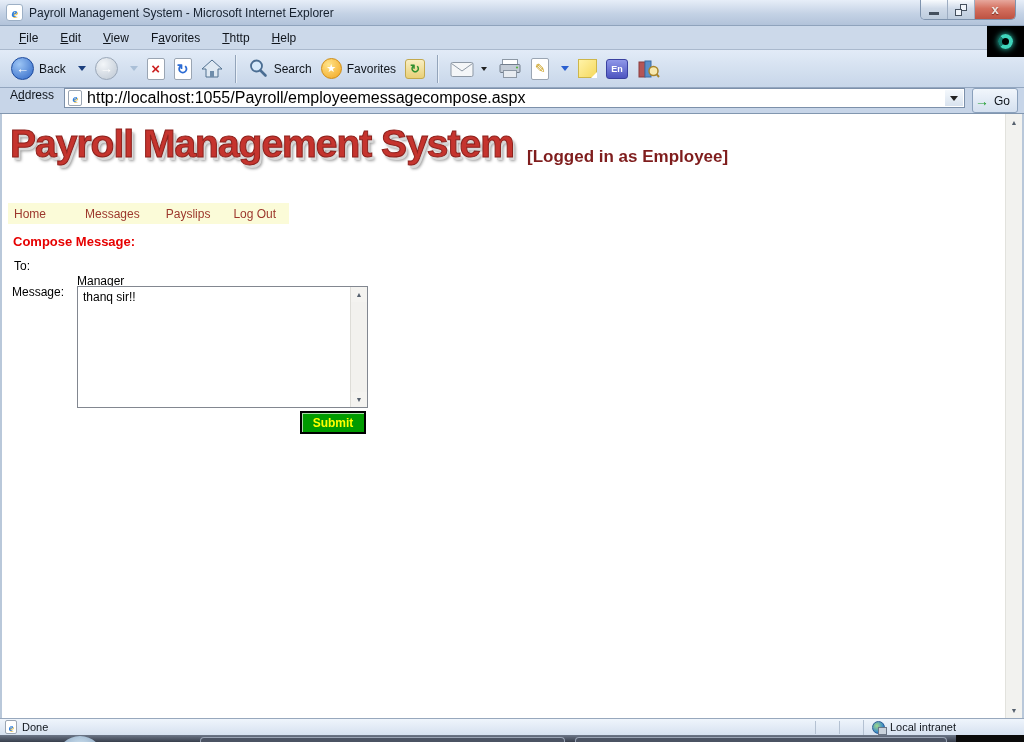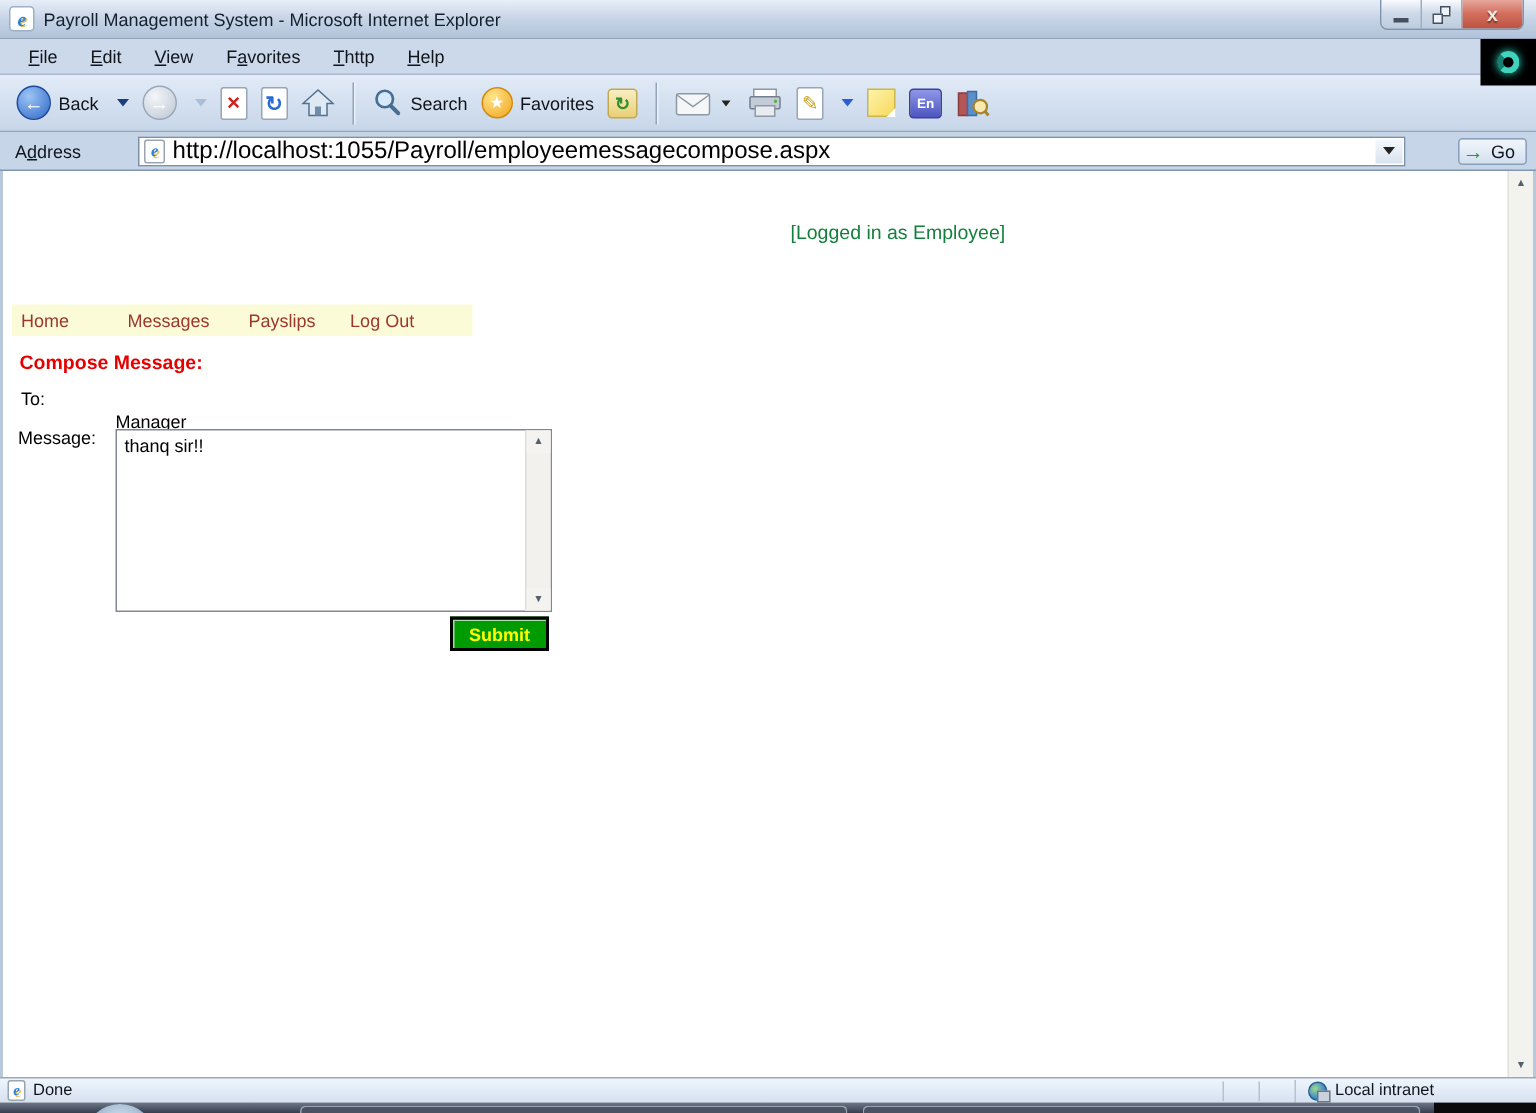--- a/index.html
+++ b/index.html
@@ -62,21 +62,21 @@
     color:#2f8f2f;font-weight:bold;font-size:12px;}
   .note{width:19px;height:19px;background:linear-gradient(135deg,#fff3a8,#f5d95e);
     border:1px solid #cdb64a;position:relative;}
   .note:after{content:"";position:absolute;right:-1px;bottom:-1px;width:0;height:0;
     border-left:6px solid transparent;border-bottom:6px solid #fff;}
   .en{width:22px;height:20px;background:linear-gradient(#8f97e8,#4d55c0);border:1px solid #3a41a0;
     border-radius:3px;color:#fff;font-size:9px;font-weight:bold;display:flex;align-items:center;justify-content:center;}
 
   
   .addressbar{position:absolute;left:0;top:88px;width:1024px;height:26px;background:#c7d5e8;
-    border-bottom:1px solid #8196af;display:flex;align-items:center;padding:0 6px;font-size:12px;color:#10151c;gap:28px;}
+    border-bottom:1px solid #8196af;display:flex;padding:0 6px;font-size:12px;color:#10151c;}
   .addr-label{padding:0 10px 0 4px;}
   .addr-input{flex:1;height:20px;background:#fff;border:1px solid #7c90aa;display:flex;
     align-items:center;padding-left:3px;position:relative;}
   .epage{width:14px;height:16px;background:#fff;border:1px solid #9aa5b3;border-radius:2px;
     display:flex;align-items:center;justify-content:center;flex:none;}
   .epage .e-glyph{font-size:11px;}
   .addr-url{font-size:16px;margin-left:5px;border:none;outline:none;flex:1;height:16px;
     font-family:"Liberation Sans",sans-serif;color:#000;background:transparent;}
   .addr-drop{position:absolute;right:1px;top:1px;bottom:1px;width:18px;
     background:linear-gradient(#f4f8fc,#d9e3ef);display:flex;align-items:center;justify-content:center;}
@@ -89,22 +89,22 @@
   .content{position:absolute;left:0;top:114px;width:1024px;height:604px;background:#fff;
     border-left:2px solid #b9c8da;border-right:2px solid #b9c8da;}
   .v-scroll{position:absolute;top:0;right:0;width:17px;height:100%;background:#f2f2ef;
     border-left:1px solid #e2e2dd;}
   .v-btn{height:16px;display:flex;align-items:center;justify-content:center;font-size:7px;color:#55606d;}
   .v-btn.down{position:absolute;bottom:0;left:0;width:100%;}
 
   .page-title{position:absolute;left:8px;top:8px;font-size:39px;font-weight:bold;letter-spacing:-1px;
     color:#c5342e;-webkit-text-stroke:1px #8e211c;
     text-shadow:2px 3px 0 #d8d8d8,3px 4px 3px #9a9a9a;}
-  .login-status{position:absolute;left:525px;top:33px;font-size:13px;font-weight:normal;color:#15803d;}
-  .nav{position:absolute;left:6px;top:89px;width:307px;height:21px;background:#fbfbd8;
+  .login-status{position:absolute;left:525px;top:33px;font-size:17px;font-weight:bold;color:#7f1d1d;}
+  .nav{position:absolute;left:6px;top:89px;width:281px;height:21px;background:#fbfbd8;
     display:flex;align-items:center;font-size:12px;color:#9c372c;}
   .nav-item{padding:2px 0;}
   .nav-item.n0{margin-left:6px;} .nav-item.n1{margin-left:39px;} .nav-item.n2{margin-left:26px;} .nav-item.n3{margin-left:23px;}
   .compose-heading{position:absolute;left:11px;top:120px;font-size:13px;font-weight:bold;color:#e60000;}
   .to-label{position:absolute;left:12px;top:145px;font-size:12px;color:#000;}
   .to-value{position:absolute;left:75px;top:145px;font-size:12px;color:#000;margin-top:15px;}
   .msg-label{position:absolute;left:10px;top:171px;font-size:12px;color:#000;}
   .ta-wrap{position:absolute;left:75px;top:172px;width:291px;height:122px;background:#fff;
     border:1px solid #828790;}
   .ta-text{position:absolute;left:0;top:0;right:18px;bottom:0;padding:3px 5px;font-size:12px;color:#000;
@@ -269,20 +269,21 @@
         <span class="dd" style="margin:0;"></span>
       </span>
   </div>
   <div class="go-btn">
     <span class="go-arrow">→</span>
     <span>Go</span>
   </div>
 </div>
 
 <div class="content">
+  <div class="page-title">Payroll Management System</div>
   <div class="login-status">[Logged in as Employee]</div>
 
   <div class="nav">
     <span class="nav-item n0">Home</span>
     <span class="nav-item n1">Messages</span>
     <span class="nav-item n2">Payslips</span>
     <span class="nav-item n3">Log Out</span>
   </div>
 
   <div class="compose-heading">Compose Message:</div>

